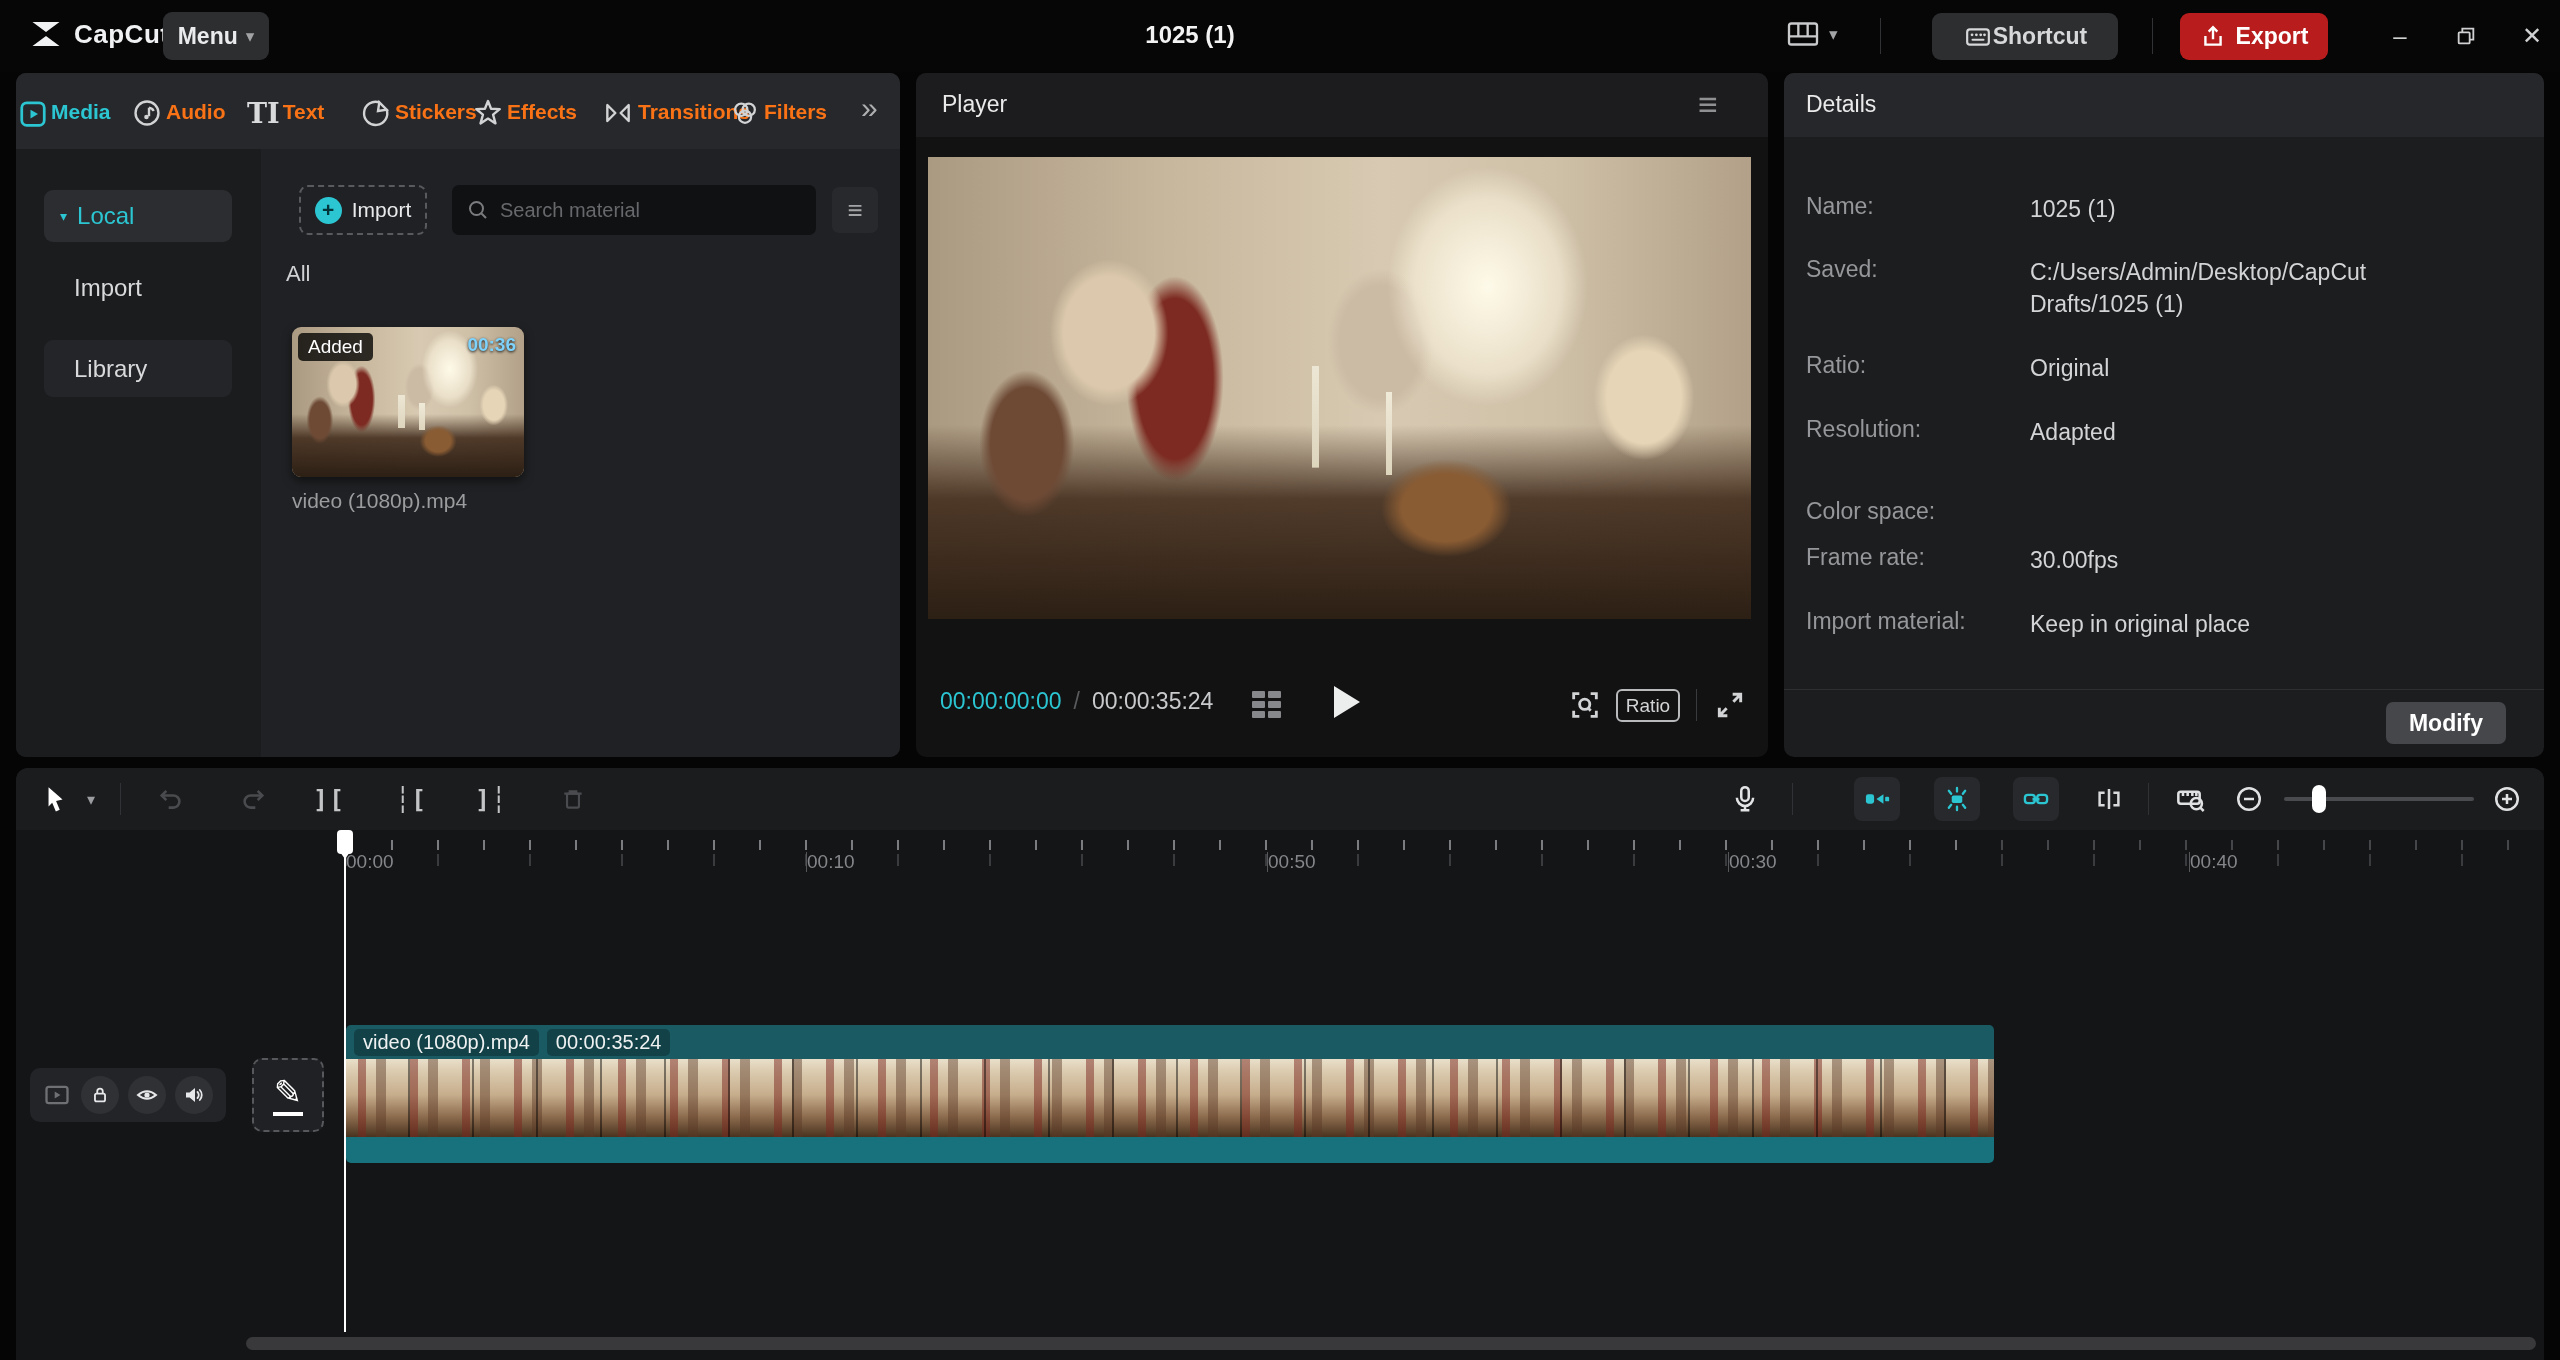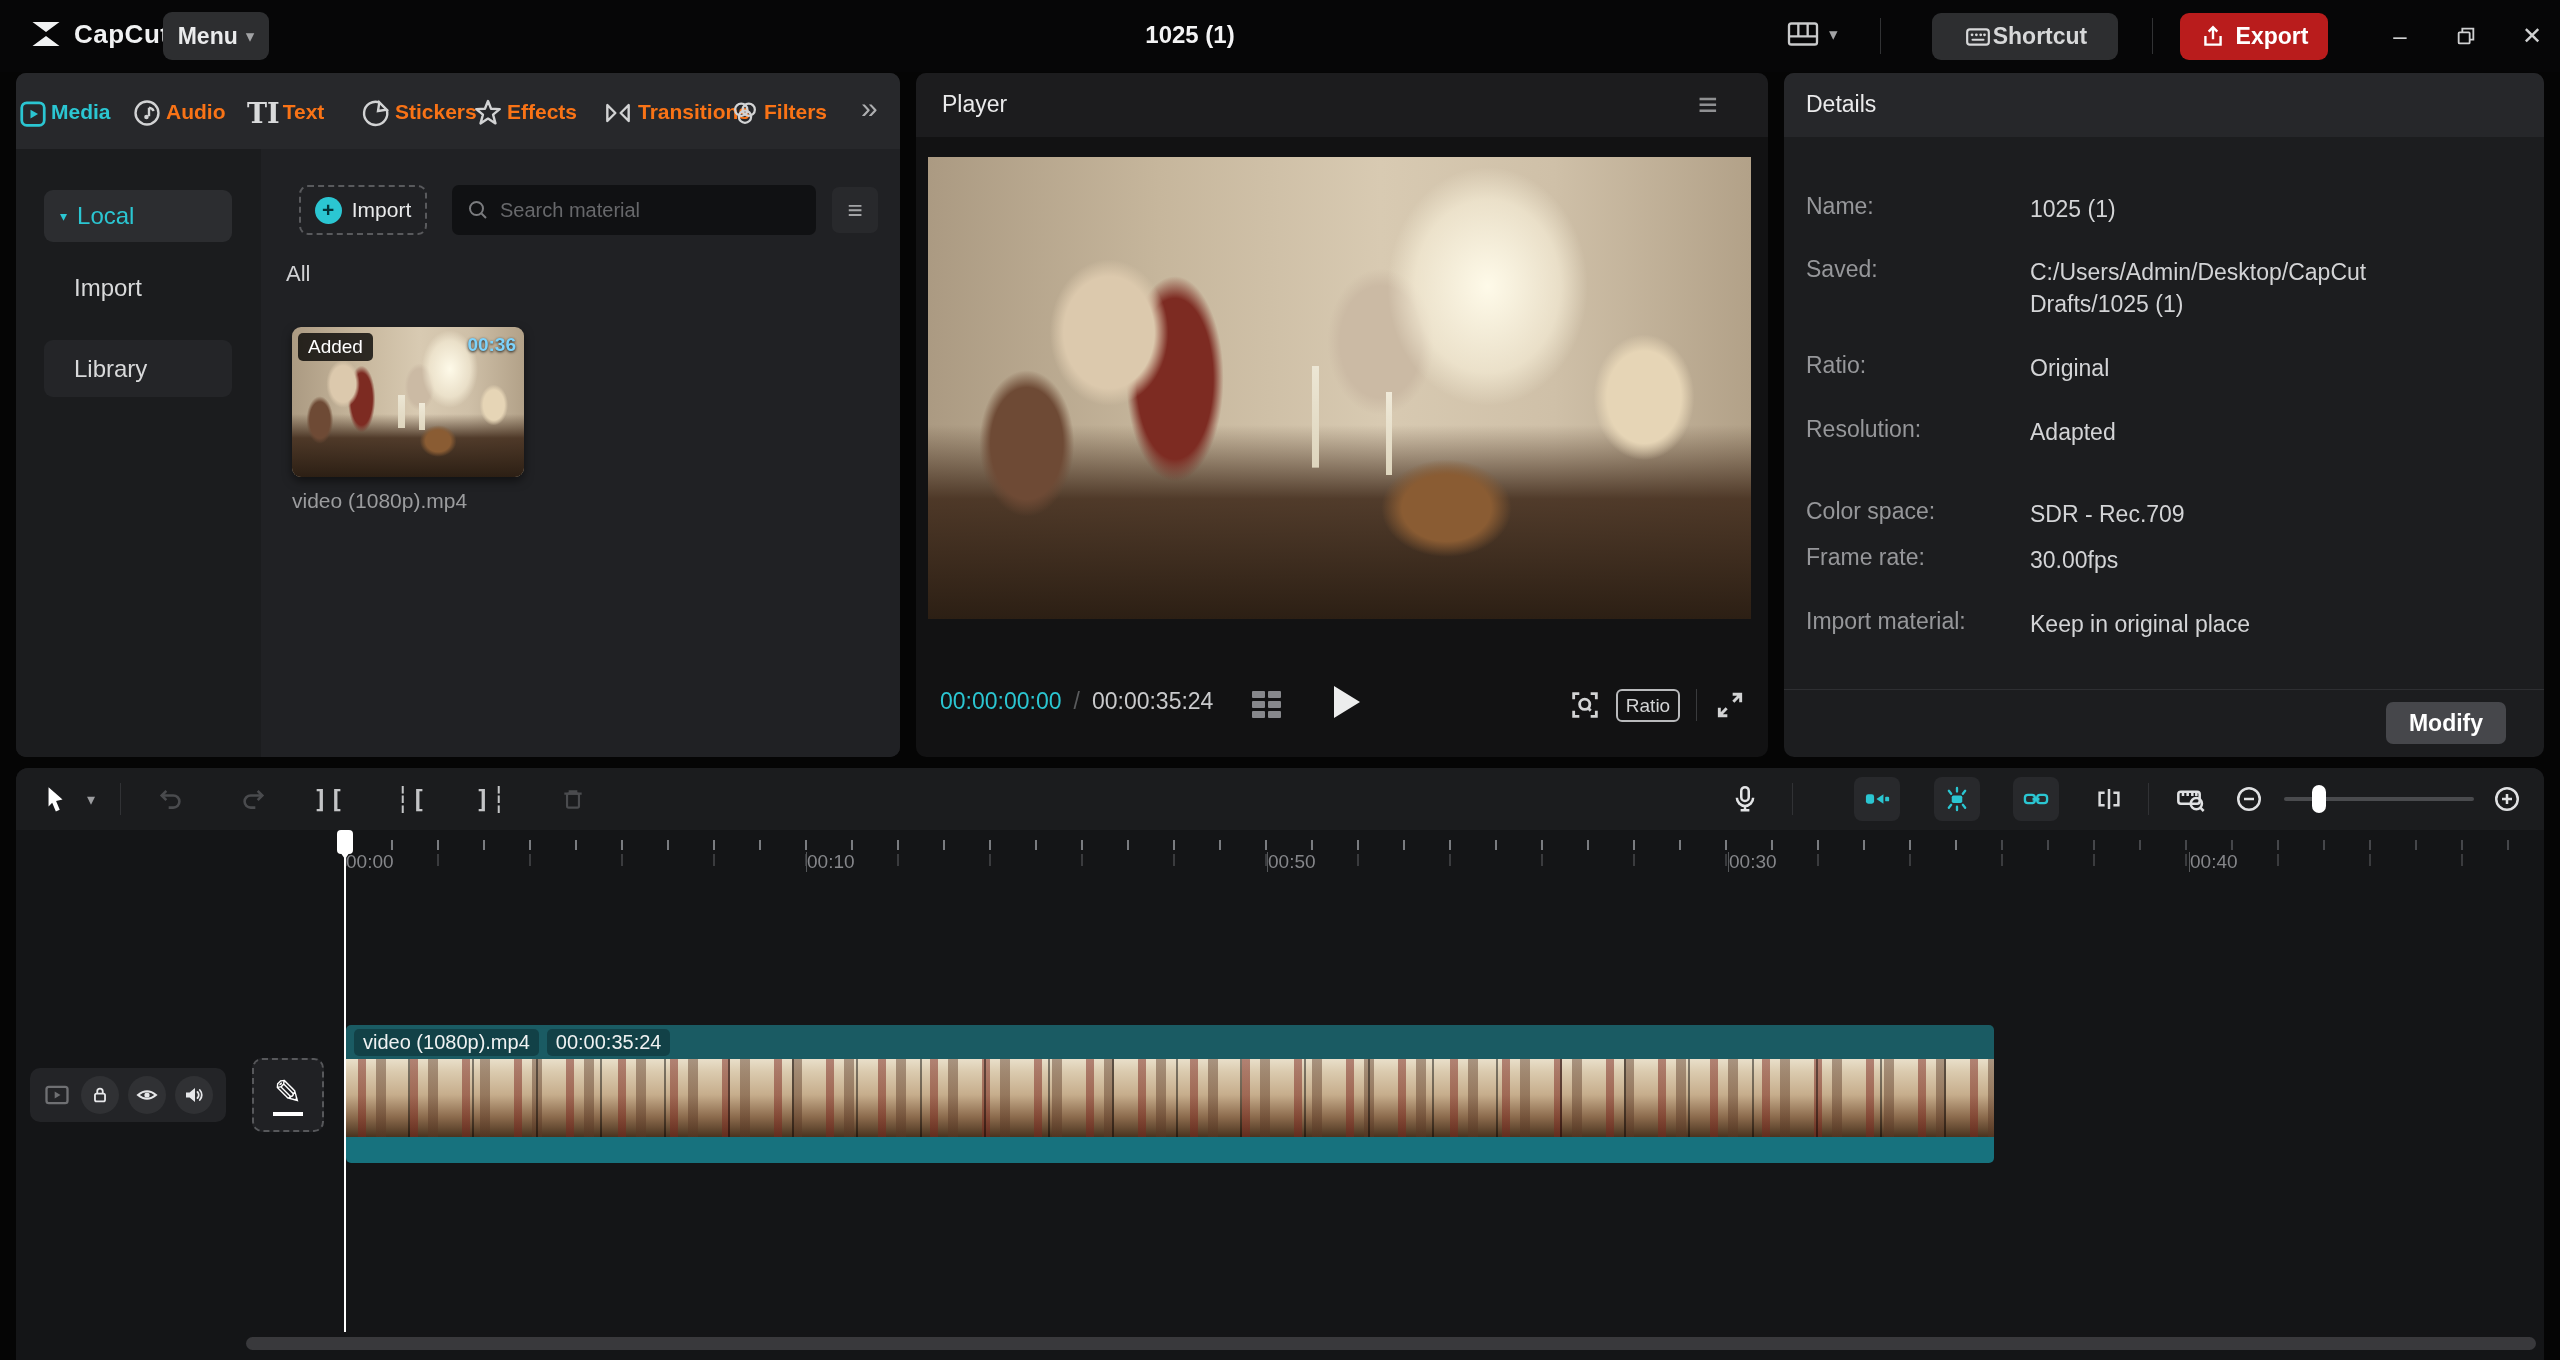--- a/index.html
+++ b/index.html
@@ -400,21 +400,20 @@
     <div class="abs detail-row" style="top:343px">
       <span class="d-label">Resolution:</span>
       <span class="d-value">Adapted</span>
     </div>
     <div class="abs detail-row" style="top:279px">
       <span class="d-label">Ratio:</span>
       <span class="d-value">Original</span>
     </div>
     <div class="abs detail-row" style="top:425px">
       <span class="d-label">Color space:</span>
-      <span class="d-value">SDR - Rec.709</span>
     </div>
     <div class="abs detail-row" style="top:471px">
       <span class="d-label">Frame rate:</span>
       <span class="d-value">30.00fps</span>
     </div>
     <div class="abs detail-row" style="top:535px">
       <span class="d-label">Import material:</span>
       <span class="d-value">Keep in original place</span>
     </div>
     <div class="abs details-sep"></div>

